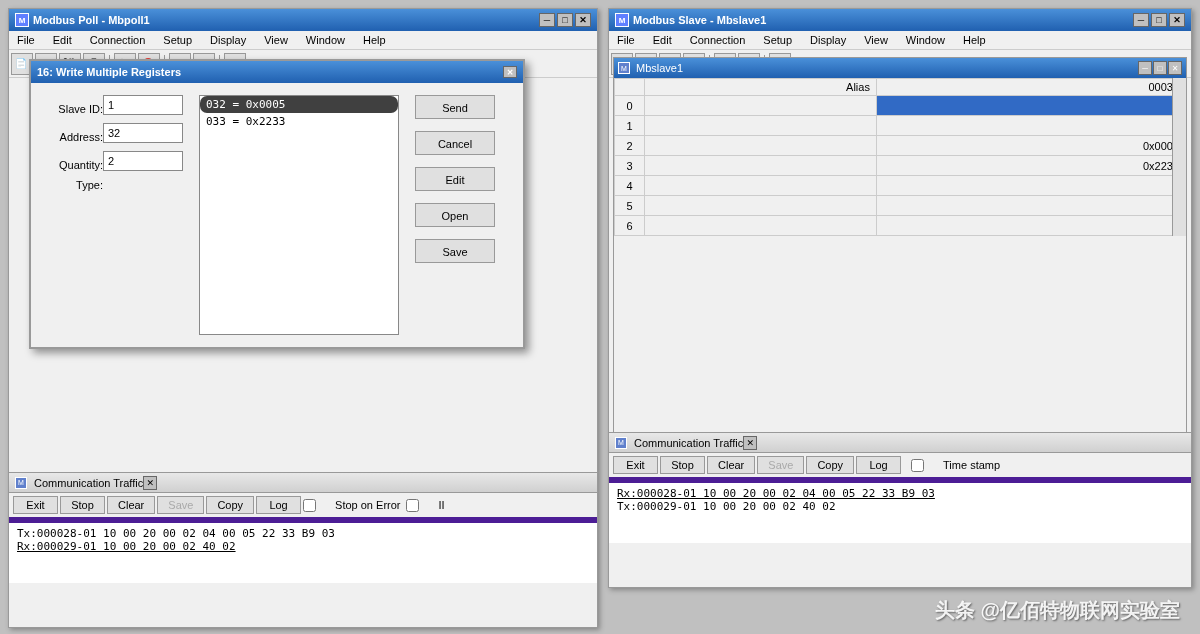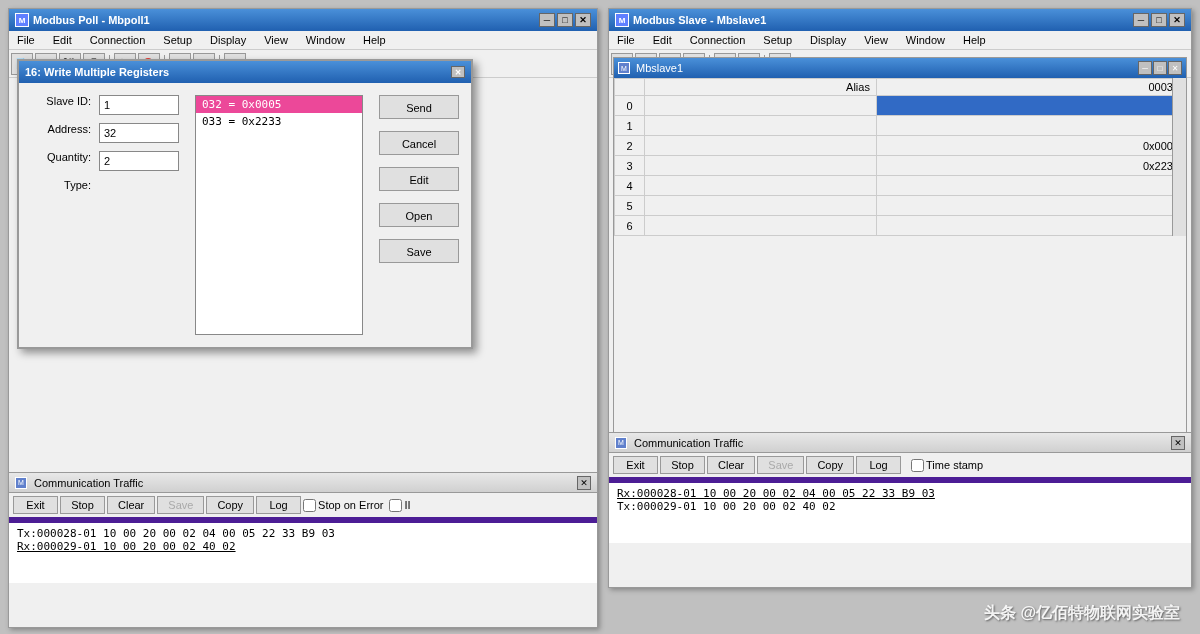--- a/index.html
+++ b/index.html
@@ -139,23 +139,23 @@
       font-size: 11px;
       font-weight: bold;
     }
 
     .dialog-content {
       padding: 12px;
     }
 
     .form-row {
       display: flex;
-      align-items: flex-start;
+      align-items: flex-end;
       margin-bottom: 8px;
-      gap: 8px;
+      gap: 0;
     }
 
     .form-label {
       width: 60px;
       text-align: right;
       font-size: 11px;
     }
 
     .form-input {
       border: 1px solid #888;
@@ -182,22 +182,23 @@
       font-size: 11px;
       font-family: monospace;
     }
 
     .listbox-item {
       padding: 2px 6px;
       cursor: pointer;
     }
 
     .listbox-item.selected {
-      background: #ec4899;
+      background: #404040;
       color: white;
+      border-radius: 7px;
     }
 
     .dialog-btn {
       display: block;
       width: 80px;
       height: 24px;
       background: #e0e0e0;
       border: 1px solid #999;
       font-size: 11px;
       cursor: pointer;
@@ -205,21 +206,21 @@
       line-height: 24px;
       margin-bottom: 4px;
     }
 
     .comm-title-bar {
       background: linear-gradient(to bottom, #e8e8e8, #d0d0d0);
       border-bottom: 1px solid #999;
       padding: 2px 6px;
       display: flex;
       align-items: center;
-      justify-content: space-between;
+      justify-content: flex-start;
       height: 20px;
       font-size: 11px;
     }
 
     .comm-buttons {
       display: flex;
       gap: 2px;
       padding: 3px 4px;
       background: #f0f0f0;
       border-bottom: 6px solid #4c1d95;
@@ -247,21 +248,21 @@
       background: white;
       min-height: 60px;
     }
 
     .comm-rx { color: #000; text-decoration: underline; }
     .comm-tx { color: #000; }
 
     .checkbox-label {
       display: flex;
       align-items: center;
-      gap: 2px;
+      gap: 19px;
       font-size: 11px;
     }
 
     
     .slave-window {
       left: 608px;
       top: 8px;
       width: 584px;
       height: 580px;
     }
@@ -334,21 +335,21 @@
       background: #e0e0e0;
       border-left: 1px solid #999;
     }
 
     
     .watermark {
       position: absolute;
       bottom: 10px;
       right: 20px;
       color: rgba(255,255,255,0.9);
-      font-size: 16px;
+      font-size: 20px;
       font-weight: bold;
       text-shadow: 1px 1px 2px rgba(0,0,0,0.5);
       z-index: 100;
     }
 
     .close-btn {
       width: 14px;
       height: 12px;
       background: #c0c0c0;
       border: 1px solid #666;
@@ -434,21 +435,21 @@
     <div class="toolbar-sep"></div>
     <div class="toolbar-btn">🔌</div>
     <div class="toolbar-btn">⛔</div>
     <div class="toolbar-sep"></div>
     <div class="toolbar-btn">▶</div>
     <div class="toolbar-btn">✏</div>
     <div class="toolbar-sep"></div>
     <div class="toolbar-btn">?</div>
   </div>
 
-  <div class="dialog" style="left:8px; top:50px; width:456px;">
+  <div class="dialog" style="left:20px; top:50px; width:496px;">
     <div class="dialog-title-bar">
       <span>16: Write Multiple Registers</span>
       <div class="close-btn">✕</div>
     </div>
     <div class="dialog-content">
       <div style="display:flex; gap:16px;">
 
         <div>
           <div class="form-row">
             <span class="form-label">Slave ID:</span>

